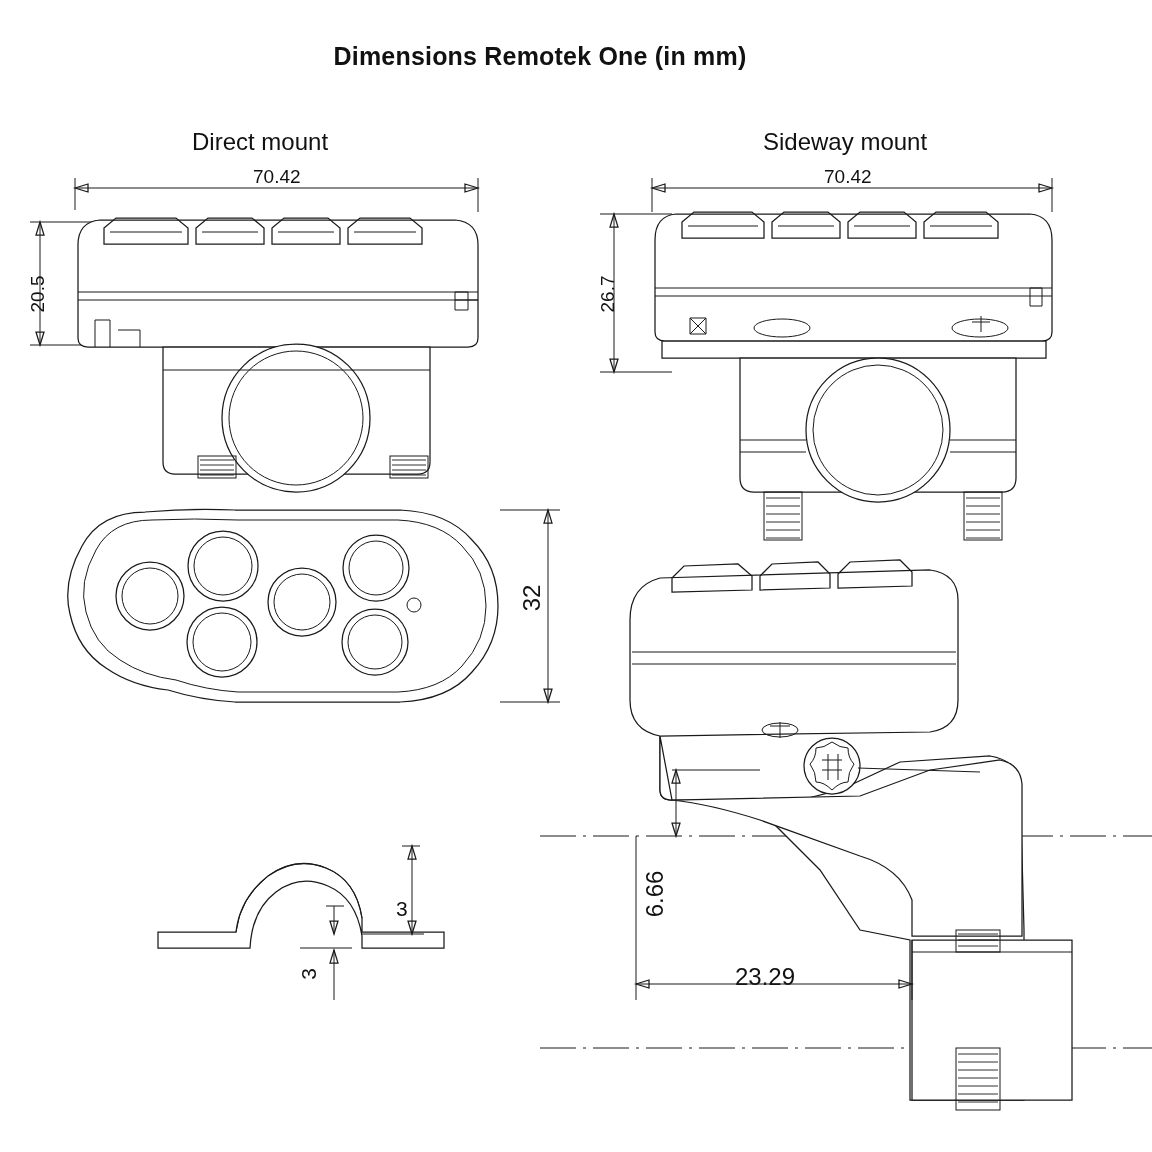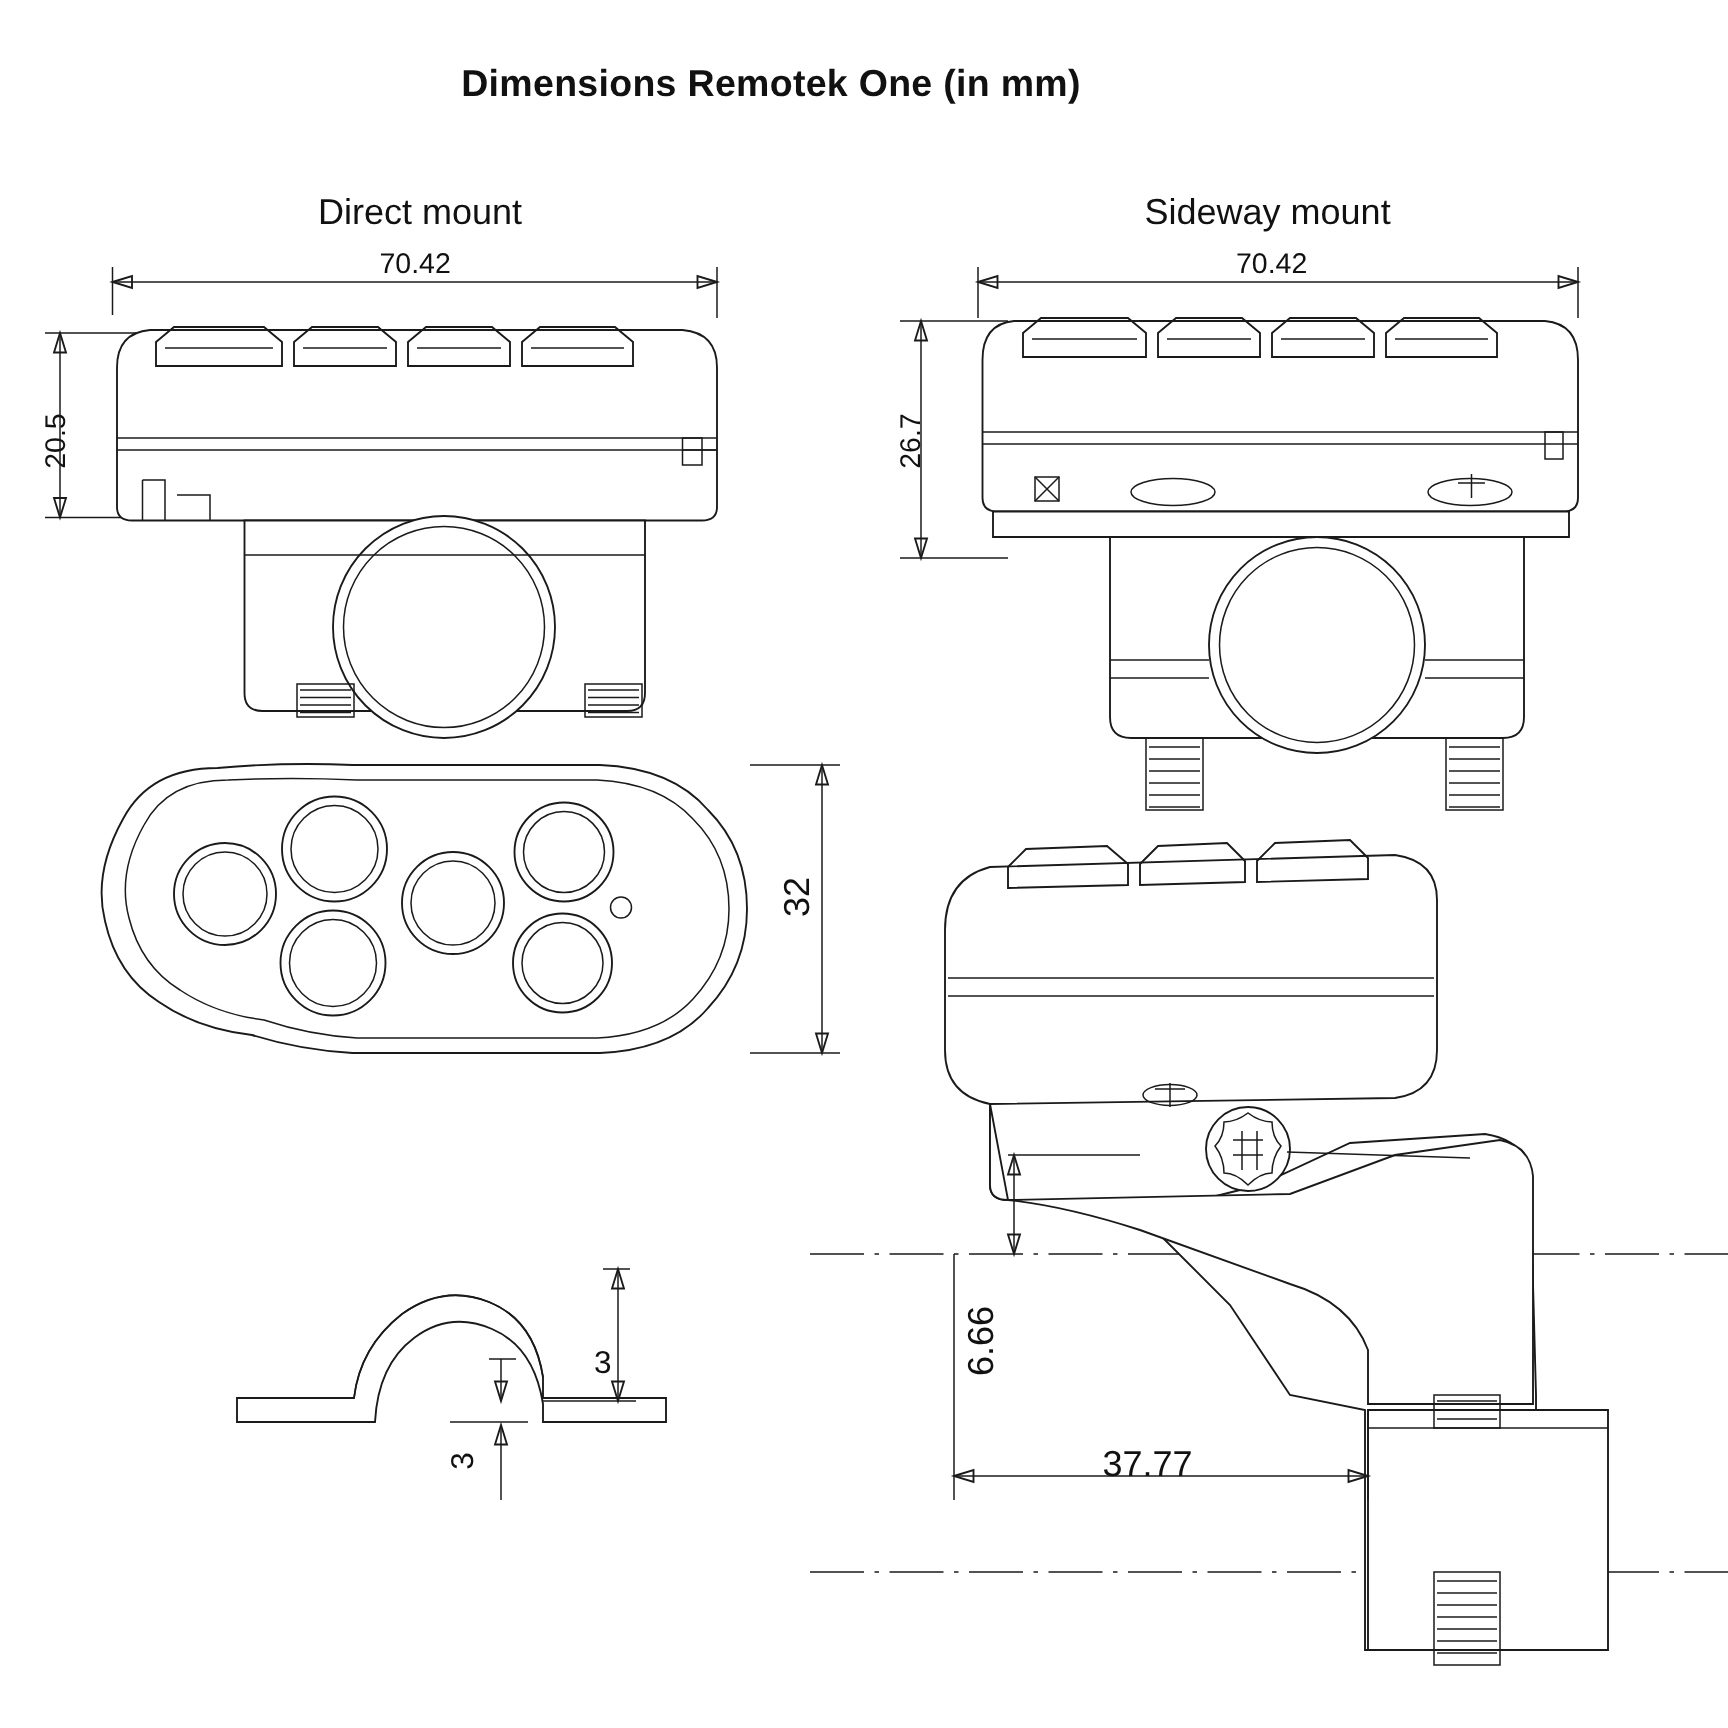--- a/index.html
+++ b/index.html
@@ -18,20 +18,21 @@
   }
   .title {
     position: absolute;
     top: 42px;
     left: 0;
     width: 1028px;
     text-align: center;
     font-size: 25px;
     font-weight: bold;
     letter-spacing: 0.2px;
+    padding-left: 26px;
   }
   .view-label {
     position: absolute;
     font-size: 24px;
     font-weight: normal;
     white-space: nowrap;
   }
   .dim-text {
     position: absolute;
     font-size: 19px;
@@ -94,30 +95,30 @@
     white-space: nowrap;
   }
 </style>
 </head>
 <body>
 
 <div id="page">
 
   <div class="title">Dimensions Remotek One (in mm)</div>
 
-  <div class="view-label" style="left:192px; top:128px;margin-left:20px;">Direct mount</div>
+  <div class="view-label" style="left:192px; top:128px;">Direct mount</div>
   <div class="view-label" style="left:727px; top:128px;margin-left:36px;">Sideway mount</div>
 
   <div class="dim-text" style="left:253px; top:166px;">70.42</div>
   <div class="dim-text vert" style="left:8px; top:283px; width:60px; text-align:center;">20.5</div>
   <div class="dim-text" style="left:824px; top:166px;">70.42</div>
   <div class="dim-text vert" style="left:578px; top:283px; width:60px; text-align:center;">26.7</div>
   <div class="dim-text vert big" style="left:508px; top:584px; width:48px; text-align:center;">32</div>
   <div class="dim-text vert big" style="left:615px; top:880px; width:80px; text-align:center;">6.66</div>
-  <div class="dim-text big" style="left:735px; top:963px;">37.77</div>
+  <div class="dim-text big" style="left:735px; top:963px;">23.29</div>
   <div class="dim-text mid" style="left:396px; top:897px;">3</div>
   <div class="dim-text vert mid" style="left:288px; top:962px; width:42px; text-align:center;">3</div>
 
   <div class="logo-text" style="left:424px; top:552px; transform:rotate(62deg); transform-origin:0 0;">Remotek</div>
   <div class="logo-text" style="left:462px; top:578px; transform:rotate(62deg); transform-origin:0 0;">One</div>
 
   <svg class="draw" viewBox="0 0 1152 1152">
 
     <g>
 

